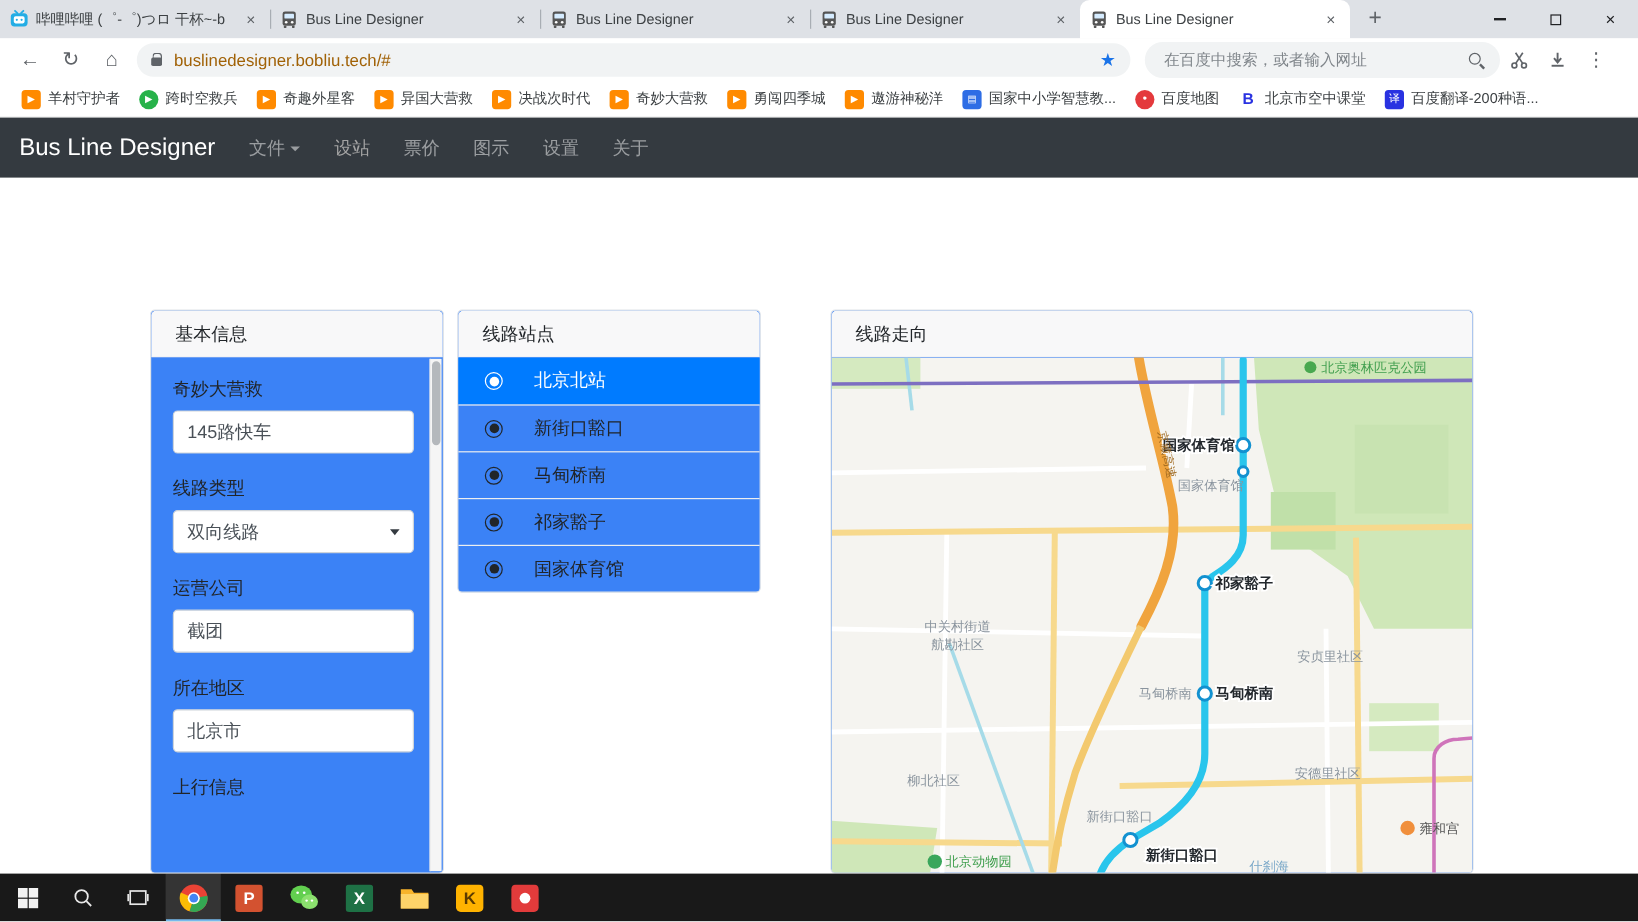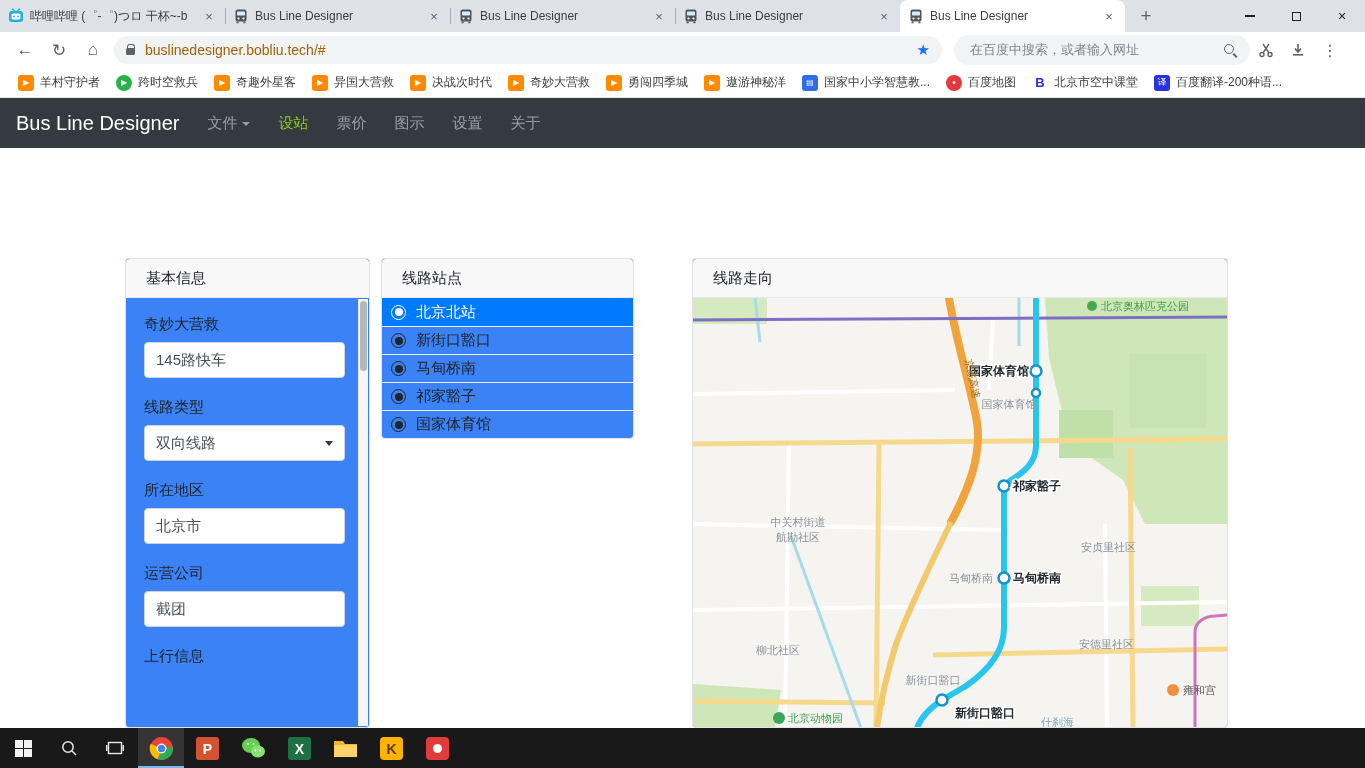--- a/index.html
+++ b/index.html
@@ -46,42 +46,42 @@
 .bm-ic.play-green{background:#27b24a;border-radius:50%}
 .bm-ic.edu-blue{background:#2e6de5}
 .bm-ic.pin-red{background:#e4393c;border-radius:50%;font-size:10px}
 .bm-ic.b-blue{background:#fff;color:#2932e1;font-weight:bold;font-size:13px}
 .bm-ic.trans-blue{background:#2932e1;font-size:9px}
 
 
 .sitenav{position:absolute;top:98px;left:0;right:0;height:50px;background:#343a40;display:flex;align-items:center;padding:0 16px}
 .brand{color:#fff;font-size:20px;margin-right:14px;white-space:nowrap}
 .snav-item{color:rgba(255,255,255,.5);font-size:15px;padding:0 14px;display:flex;align-items:center;gap:5px;white-space:nowrap}
-.snav-item.active{color:#84cc16}
+.snav-item.active{color:#a3a3a3}
 .caret{width:0;height:0;border-left:4px solid transparent;border-right:4px solid transparent;border-top:4px solid rgba(255,255,255,.5);margin-top:2px}
 
 
 .page-title{position:absolute;top:178px;left:126px;font-size:41px;color:#212529;font-weight:500;white-space:nowrap}
 .page-title .route{margin-left:14px}
 
 
 .card{position:absolute;background:#3b82f6;border:1px solid #e0e4e8;border-radius:4px}
 .card-hd{height:39px;display:flex;align-items:center;padding:0 20px;background:#f8f8f9;border-bottom:1px solid #e6e9ec;font-size:15px;color:#212529;border-radius:4px 4px 0 0}
 #card-basic{left:125px;top:258px;width:245px;height:470px;overflow:hidden}
 #card-basic .card-bd{padding:17px 18px;position:relative}
 .fgroup{margin-bottom:20px}
 .flabel{font-size:15px;color:#212529;margin-bottom:8px}
 .fctrl{width:201px;height:36px;border:1px solid #ced4da;border-radius:4px;padding:0 11px;font-size:15px;color:#495057;display:flex;align-items:center;background:#fff}
 .fctrl.ro{background:#e9ecef}
 .fselect{justify-content:space-between}
 .sel-caret{width:0;height:0;border-left:4px solid transparent;border-right:4px solid transparent;border-top:5px solid #343a40}
 .vscroll{position:absolute;top:40px;right:1px;bottom:1px;width:10px;background:#f5f5f5;border-left:1px solid #ececec}
 .vthumb{position:absolute;top:2px;left:1px;width:7px;height:70px;background:#b4b8bc;border-radius:4px}
 #card-stations{left:381px;top:258px;width:253px}
-.station{height:28px;display:flex;align-items:center;gap:10px;padding:0 9px;font-size:15px;color:#212529;border-top:1px solid #eceef0}
+.station{height:39px;display:flex;align-items:center;gap:26px;padding:0 22px;font-size:15px;color:#212529;border-top:1px solid #eceef0}
 .station:first-child{border-top:none}
 .station.active{background:#007bff;color:#fff}
 .radio{width:15px;height:15px;border:1.5px solid currentColor;border-radius:50%;position:relative;flex:none}
 .radio::after{content:'';position:absolute;inset:2.5px;background:currentColor;border-radius:50%}
 #card-map{left:692px;top:258px;width:536px;height:470px;overflow:hidden}
 .map{display:block}
 .m-area{font-size:11px;fill:#8a949e}
 .m-station{font-size:12px;font-weight:bold;fill:#23282d;stroke:#fff;stroke-width:3px;paint-order:stroke}
 .m-green{font-size:11px;fill:#3f9e4d}
 .m-water{font-size:11px;fill:#7aa8c8}
@@ -300,29 +300,29 @@
           </div>
         </div>
         <div class="fgroup">
           <div class="flabel">线路类型</div>
           <div class="fctrl fselect">
             <span>双向线路</span>
             <span class="sel-caret"></span>
           </div>
         </div>
         <div class="fgroup">
+          <div class="flabel">运营公司</div>
+          <div class="fctrl">
+            <span>截团</span>
+          </div>
+        </div>
+        <div class="fgroup">
           <div class="flabel">所在地区</div>
           <div class="fctrl">
             <span>北京市</span>
-          </div>
-        </div>
-        <div class="fgroup">
-          <div class="flabel">运营公司</div>
-          <div class="fctrl">
-            <span>截团</span>
           </div>
         </div>
         <div class="fgroup">
           <div class="flabel">上行信息</div>
         </div>
       </div>
     <div class="vscroll">
         <div class="vthumb"></div>
       </div>
   </div>

